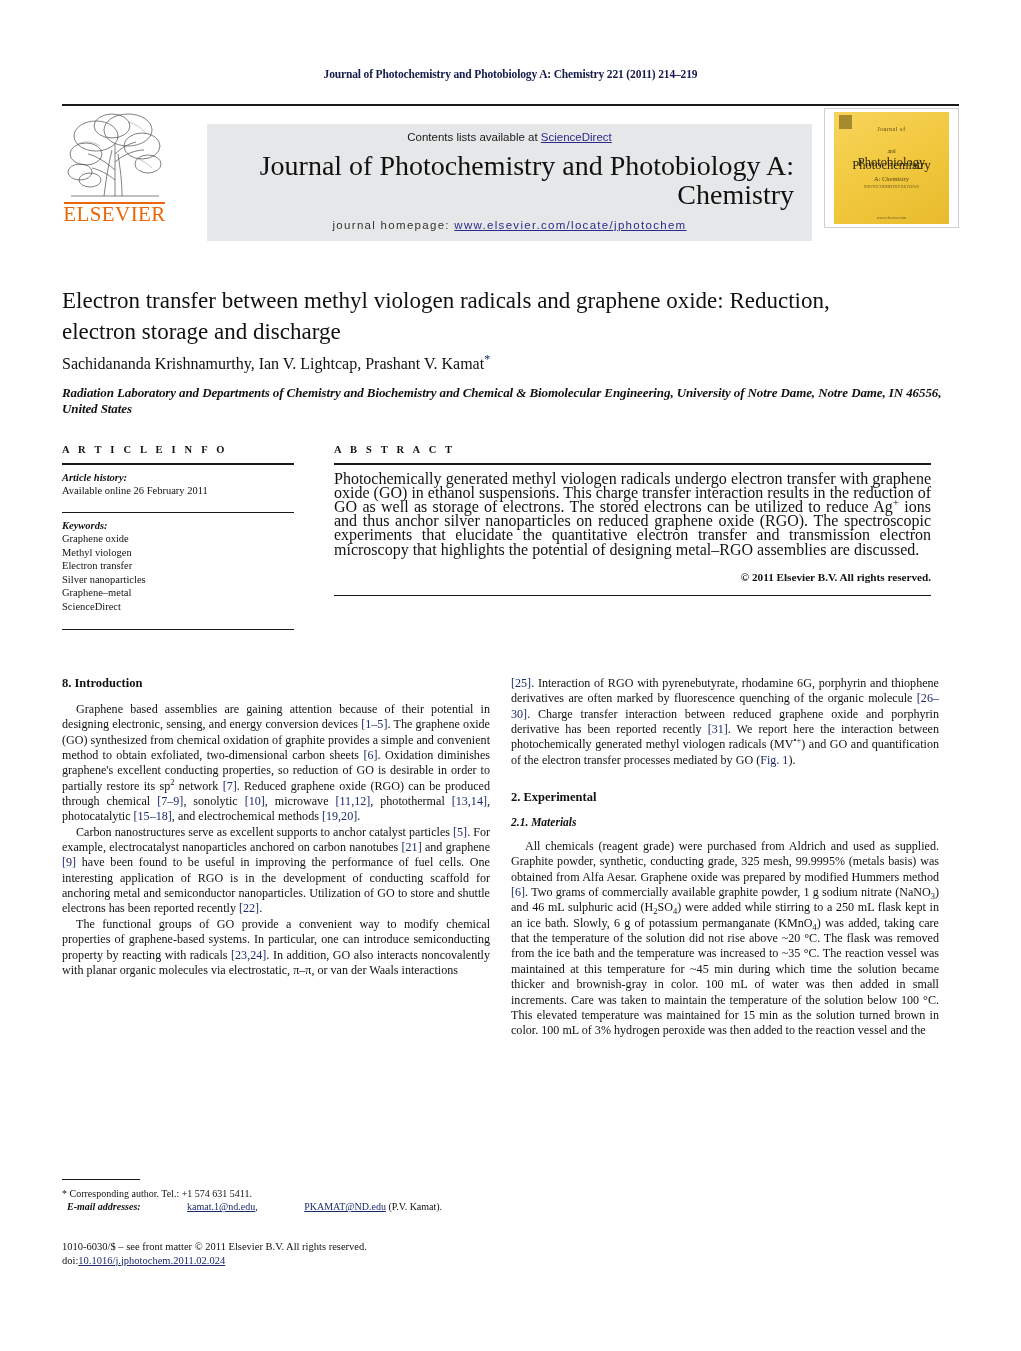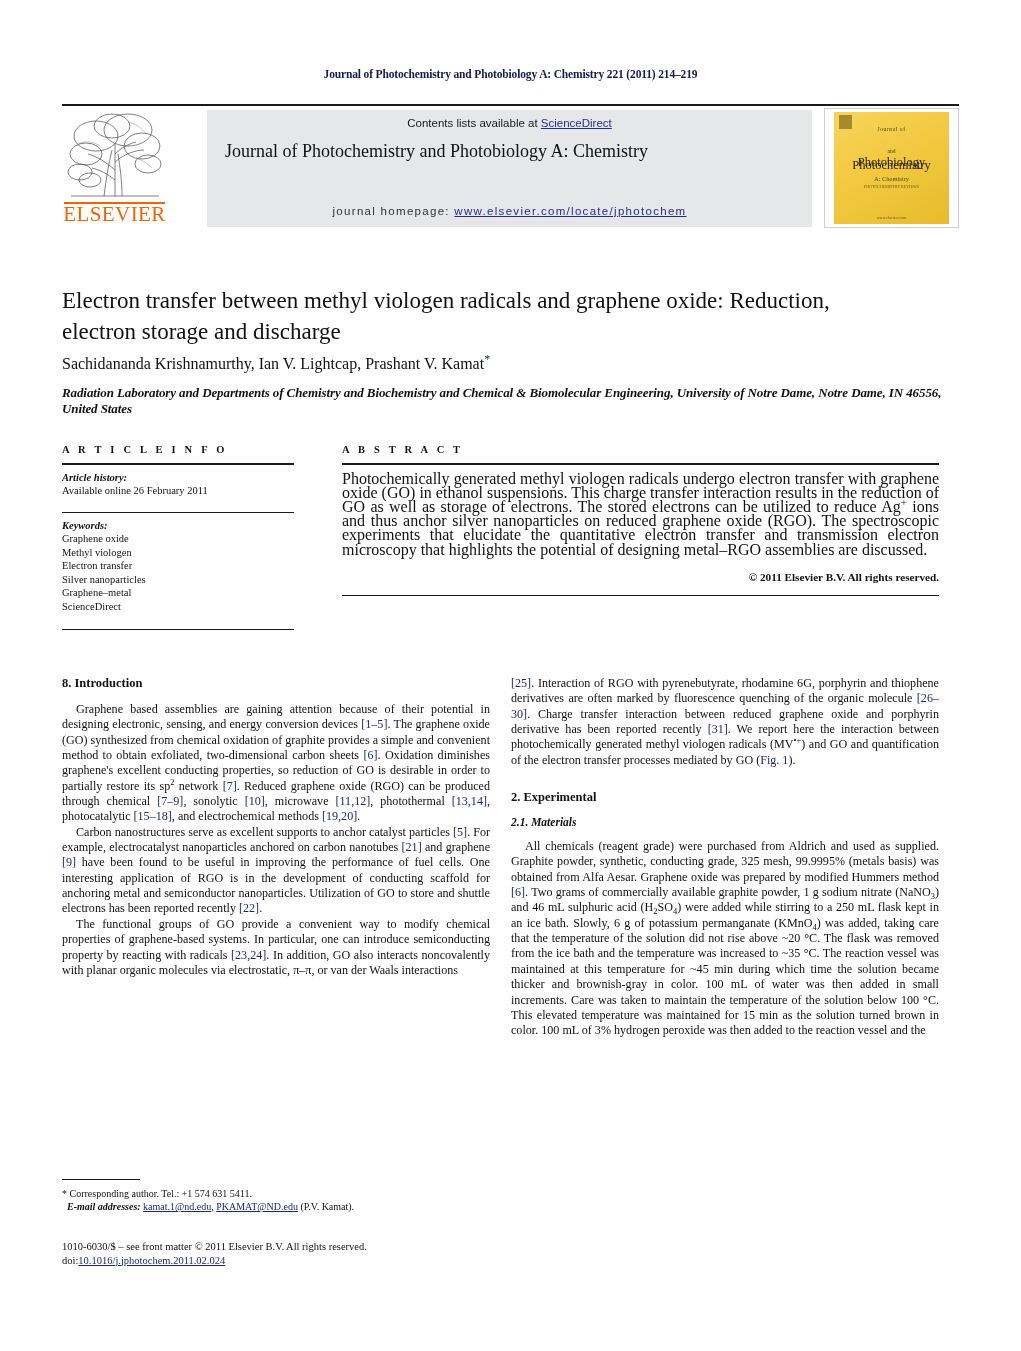--- a/index.html
+++ b/index.html
@@ -80,21 +80,21 @@
     left: 2px;
     top: 92px;
     width: 101px;
     height: 1.5px;
     background: #eb6608;
   }
 
   .grey-box {
     position: absolute;
     left: 145px;
-    top: 2px;
+    top: 16px;
     width: 605px;
     height: 117px;
     background: #e6e7e8;
   }
   .contents-line {
     position: absolute;
     left: 0;
     top: 7px;
     width: 605px;
     text-align: center;
@@ -103,23 +103,23 @@
     color: #1a1a1a;
   }
   .contents-line .sd {
     color: #2a2a8c;
   }
   .journal-title {
     position: absolute;
     left: 18px;
     top: 27px;
     width: 569px;
-    text-align: left;
-    font-family: "Liberation Serif", serif;
-    font-size: 18px;
+    text-align: right;
+    font-family: "Liberation Serif", serif;
+    font-size: 28px;
     line-height: 29px;
     color: #111;
   }
   .homepage-line {
     position: absolute;
     left: 0;
     top: 95px;
     width: 605px;
     text-align: center;
     font-family: "Liberation Sans", sans-serif;
@@ -228,21 +228,21 @@
 
   
   .info-col {
     position: absolute;
     left: 62px;
     top: 444px;
     width: 232px;
   }
   .abs-col {
     position: absolute;
-    left: 342px;
+    left: 334px;
     top: 444px;
     width: 597px;
   }
   .sec-head {
     font-family: "Liberation Serif", serif;
     font-weight: bold;
     font-size: 10.5px;
     letter-spacing: 3.2px;
     color: #111;
   }
@@ -338,21 +338,21 @@
     background: #1a1a1a;
     margin-bottom: 7px;
   }
   .footnote-text {
     font-family: "Liberation Serif", serif;
     font-size: 10px;
     line-height: 13px;
     color: #111;
   }
   .footnote-text .lbl { font-style: italic; font-weight: bold; }
-  .footnote-text .mail { color: #1b2a6b; }
+  .footnote-text .mail { color: #1b2a6b; margin-left: 44px; }
   .imprint {
     position: absolute;
     left: 62px;
     top: 1240px;
     width: 500px;
     font-family: "Liberation Serif", serif;
     font-size: 10.5px;
     line-height: 13.5px;
     color: #111;
   }

